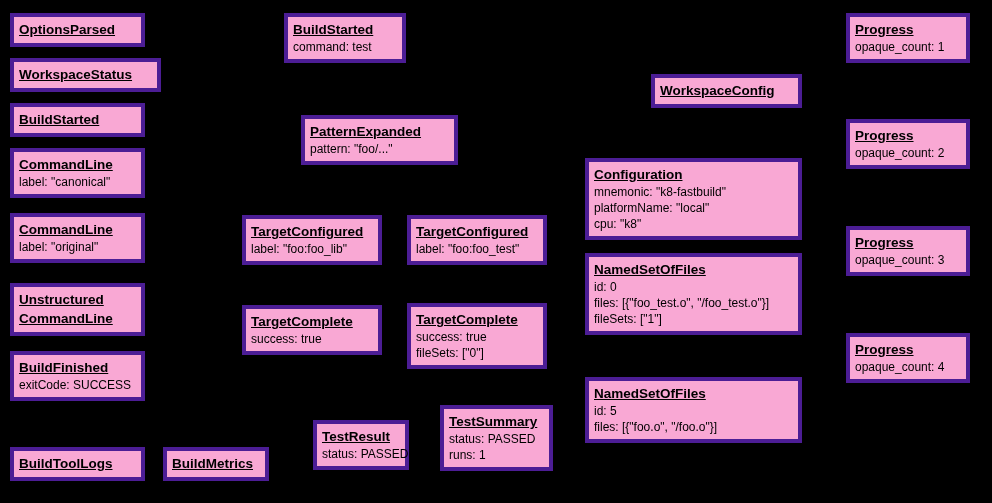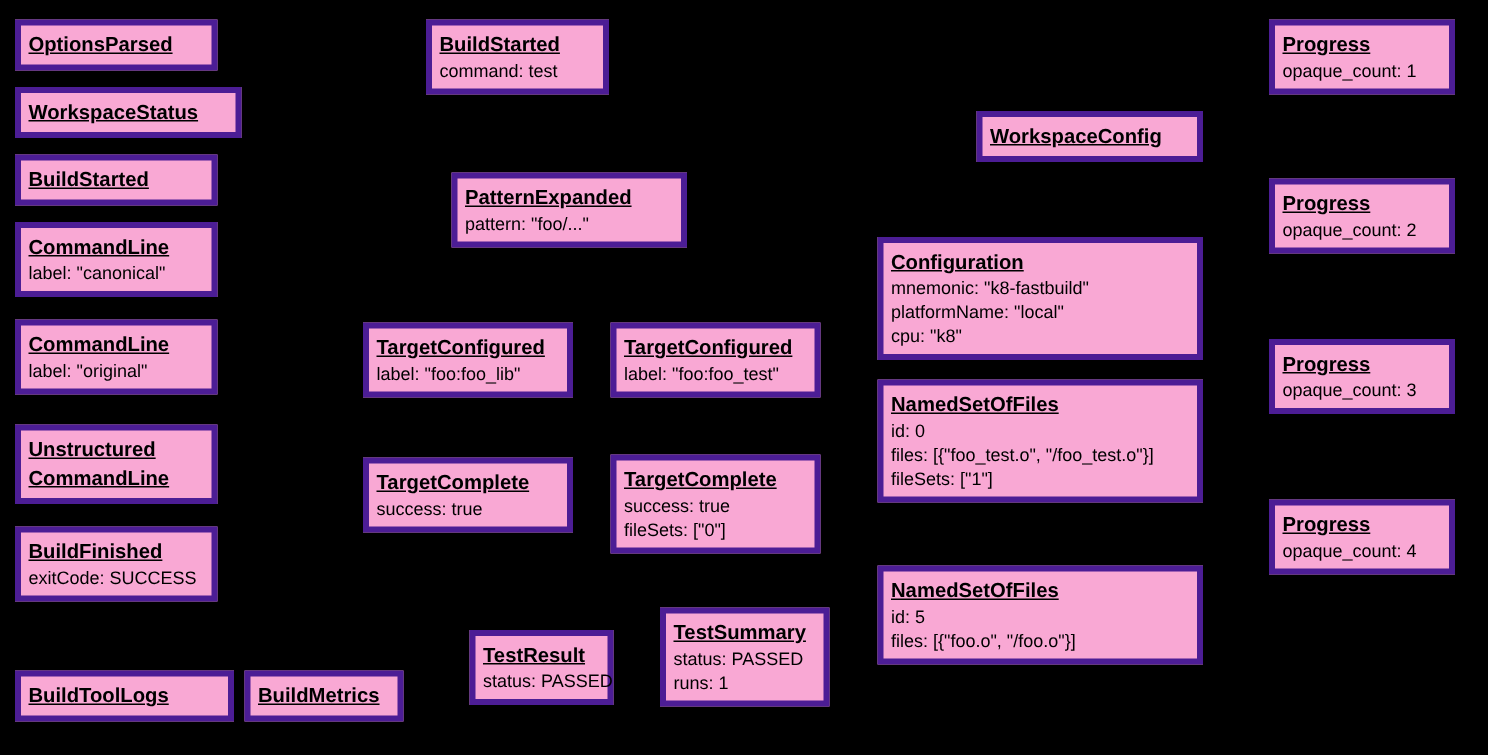--- a/index.html
+++ b/index.html
@@ -66,21 +66,21 @@
   <div class="node" style="left:10px; top:283px; width:135px;">
     <div class="title">Unstructured
 CommandLine</div>
   </div>
 
   <div class="node" style="left:10px; top:351px; width:135px;">
     <div class="title">BuildFinished</div>
     <div class="line">exitCode: SUCCESS</div>
   </div>
 
-  <div class="node" style="left:10px; top:447px; width:146px;">
+  <div class="node" style="left:10px; top:447px; width:135px;">
     <div class="title">BuildToolLogs</div>
   </div>
 
   <div class="node" style="left:163px; top:447px; width:106px;">
     <div class="title">BuildMetrics</div>
   </div>
 
   <div class="node" style="left:284px; top:13px; width:122px;">
     <div class="title">BuildStarted</div>
     <div class="line">command: test</div>

